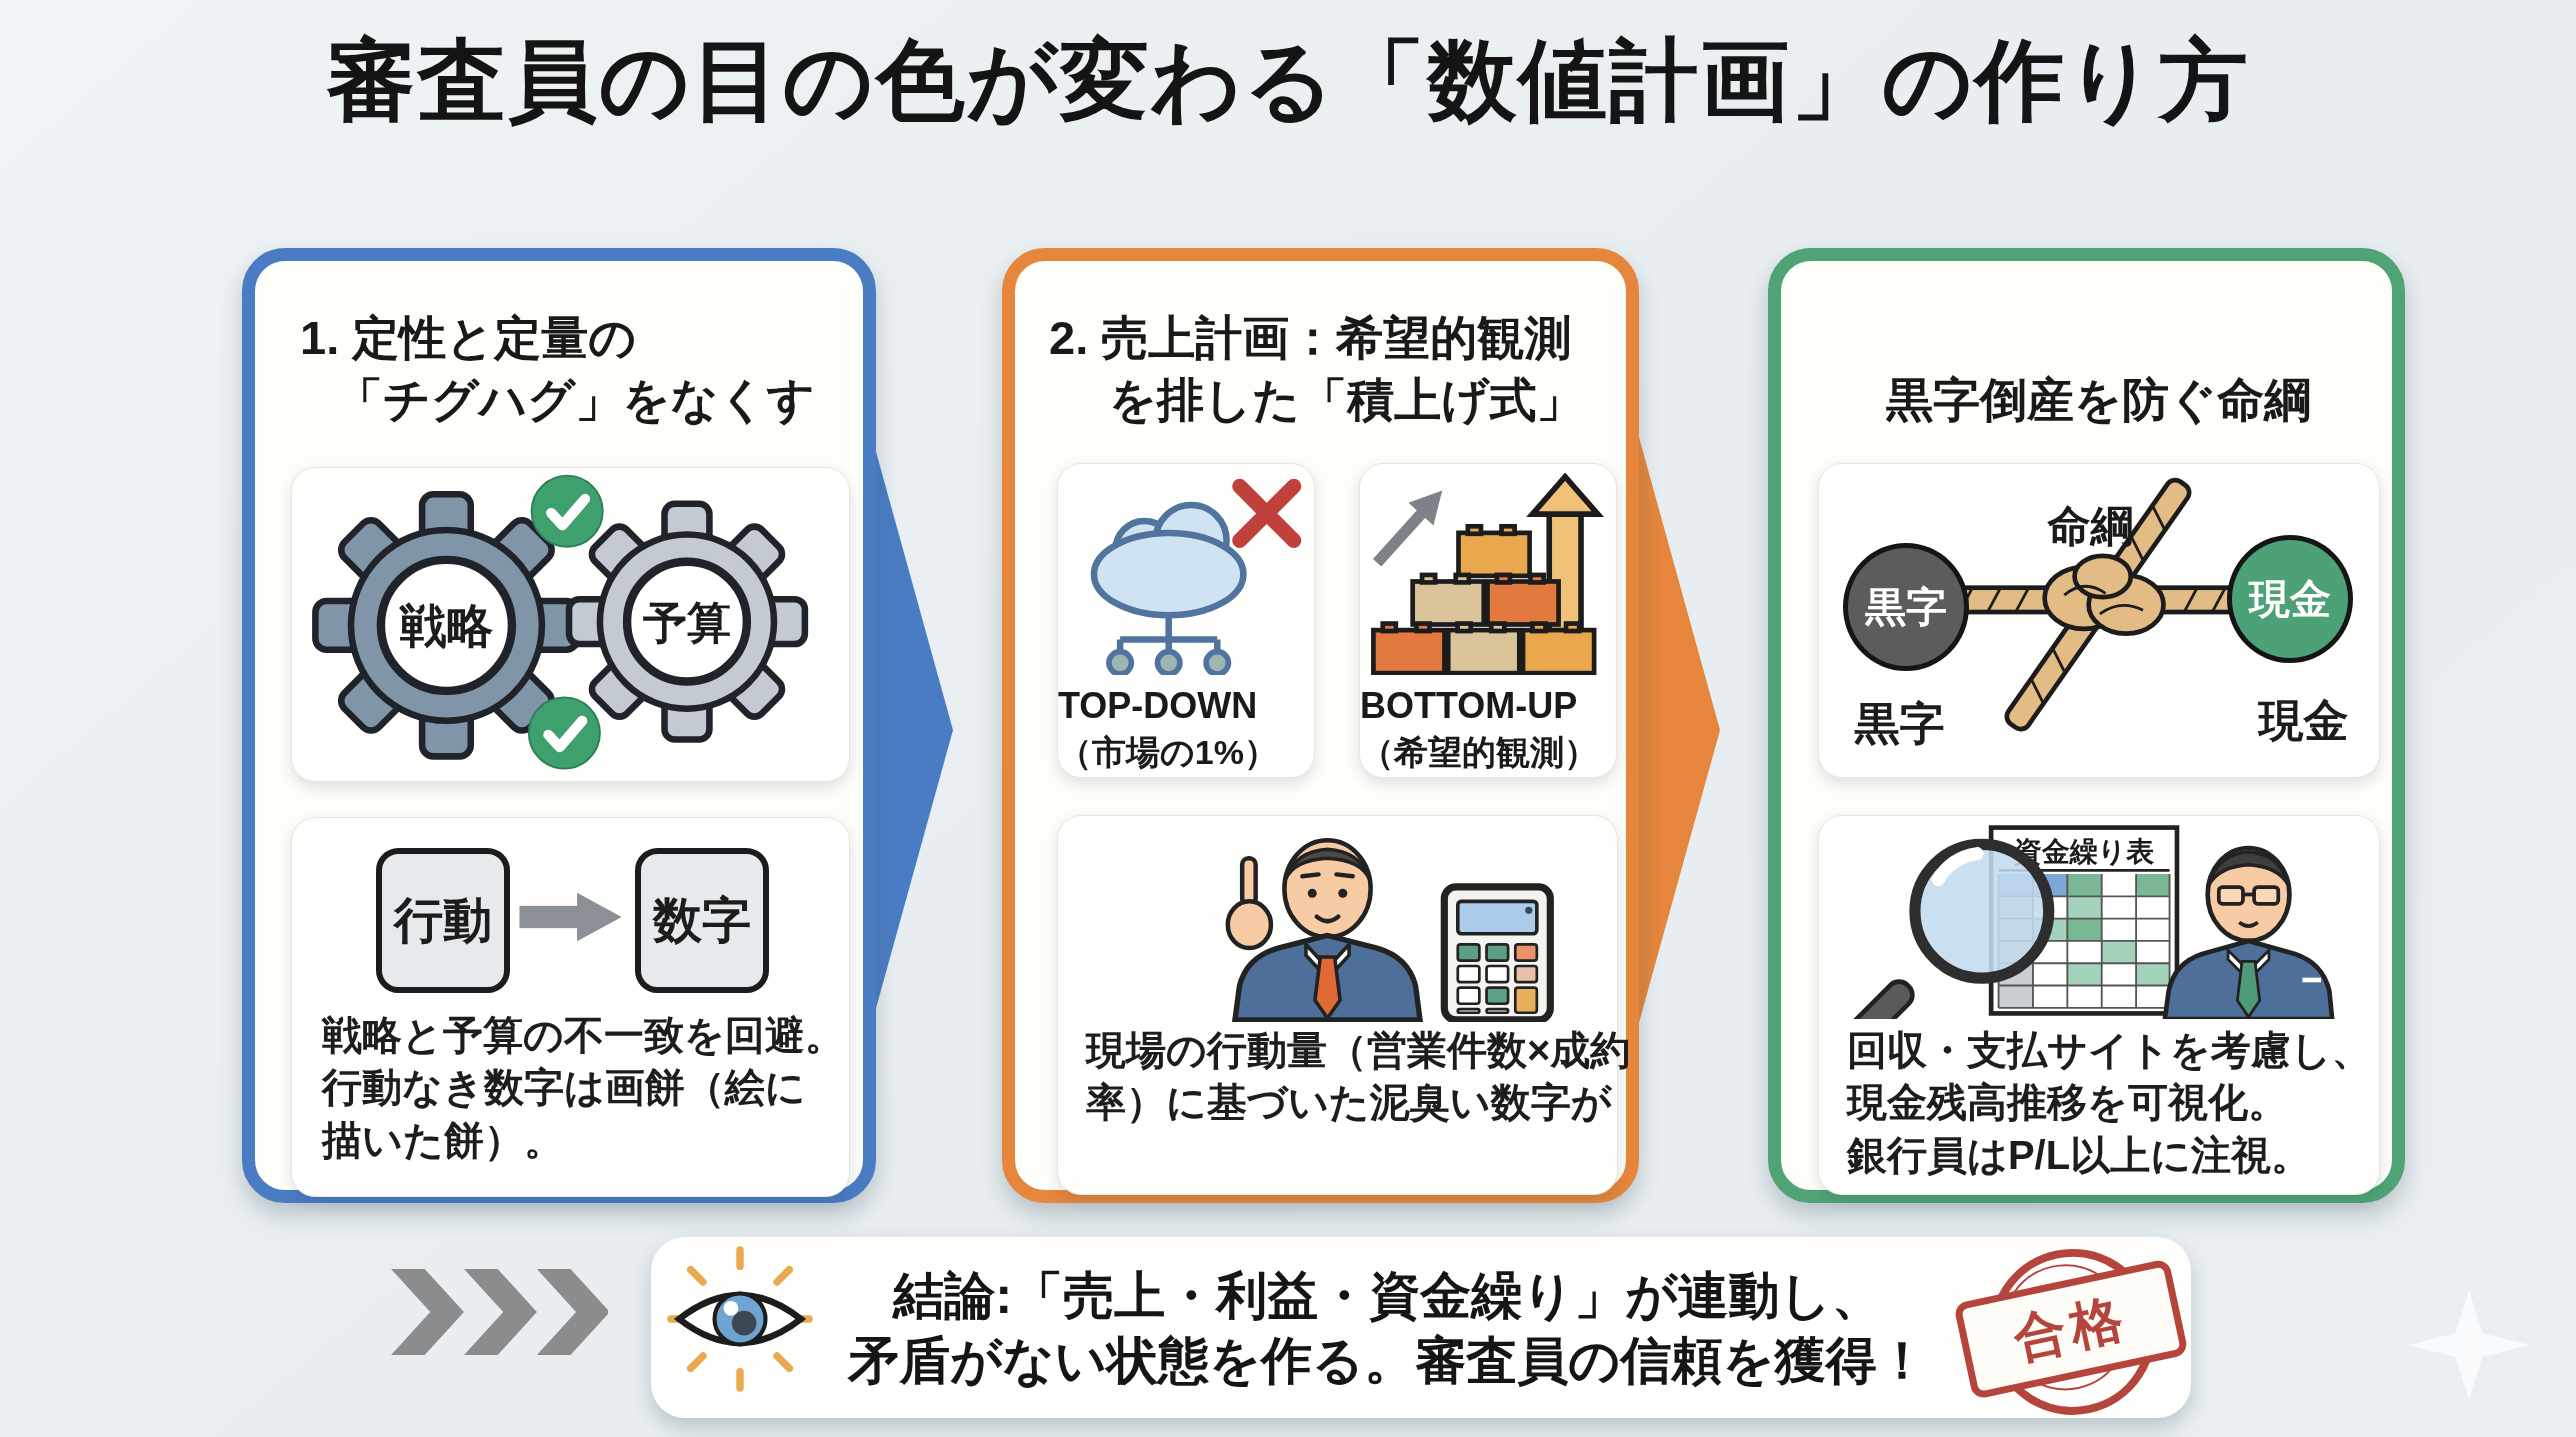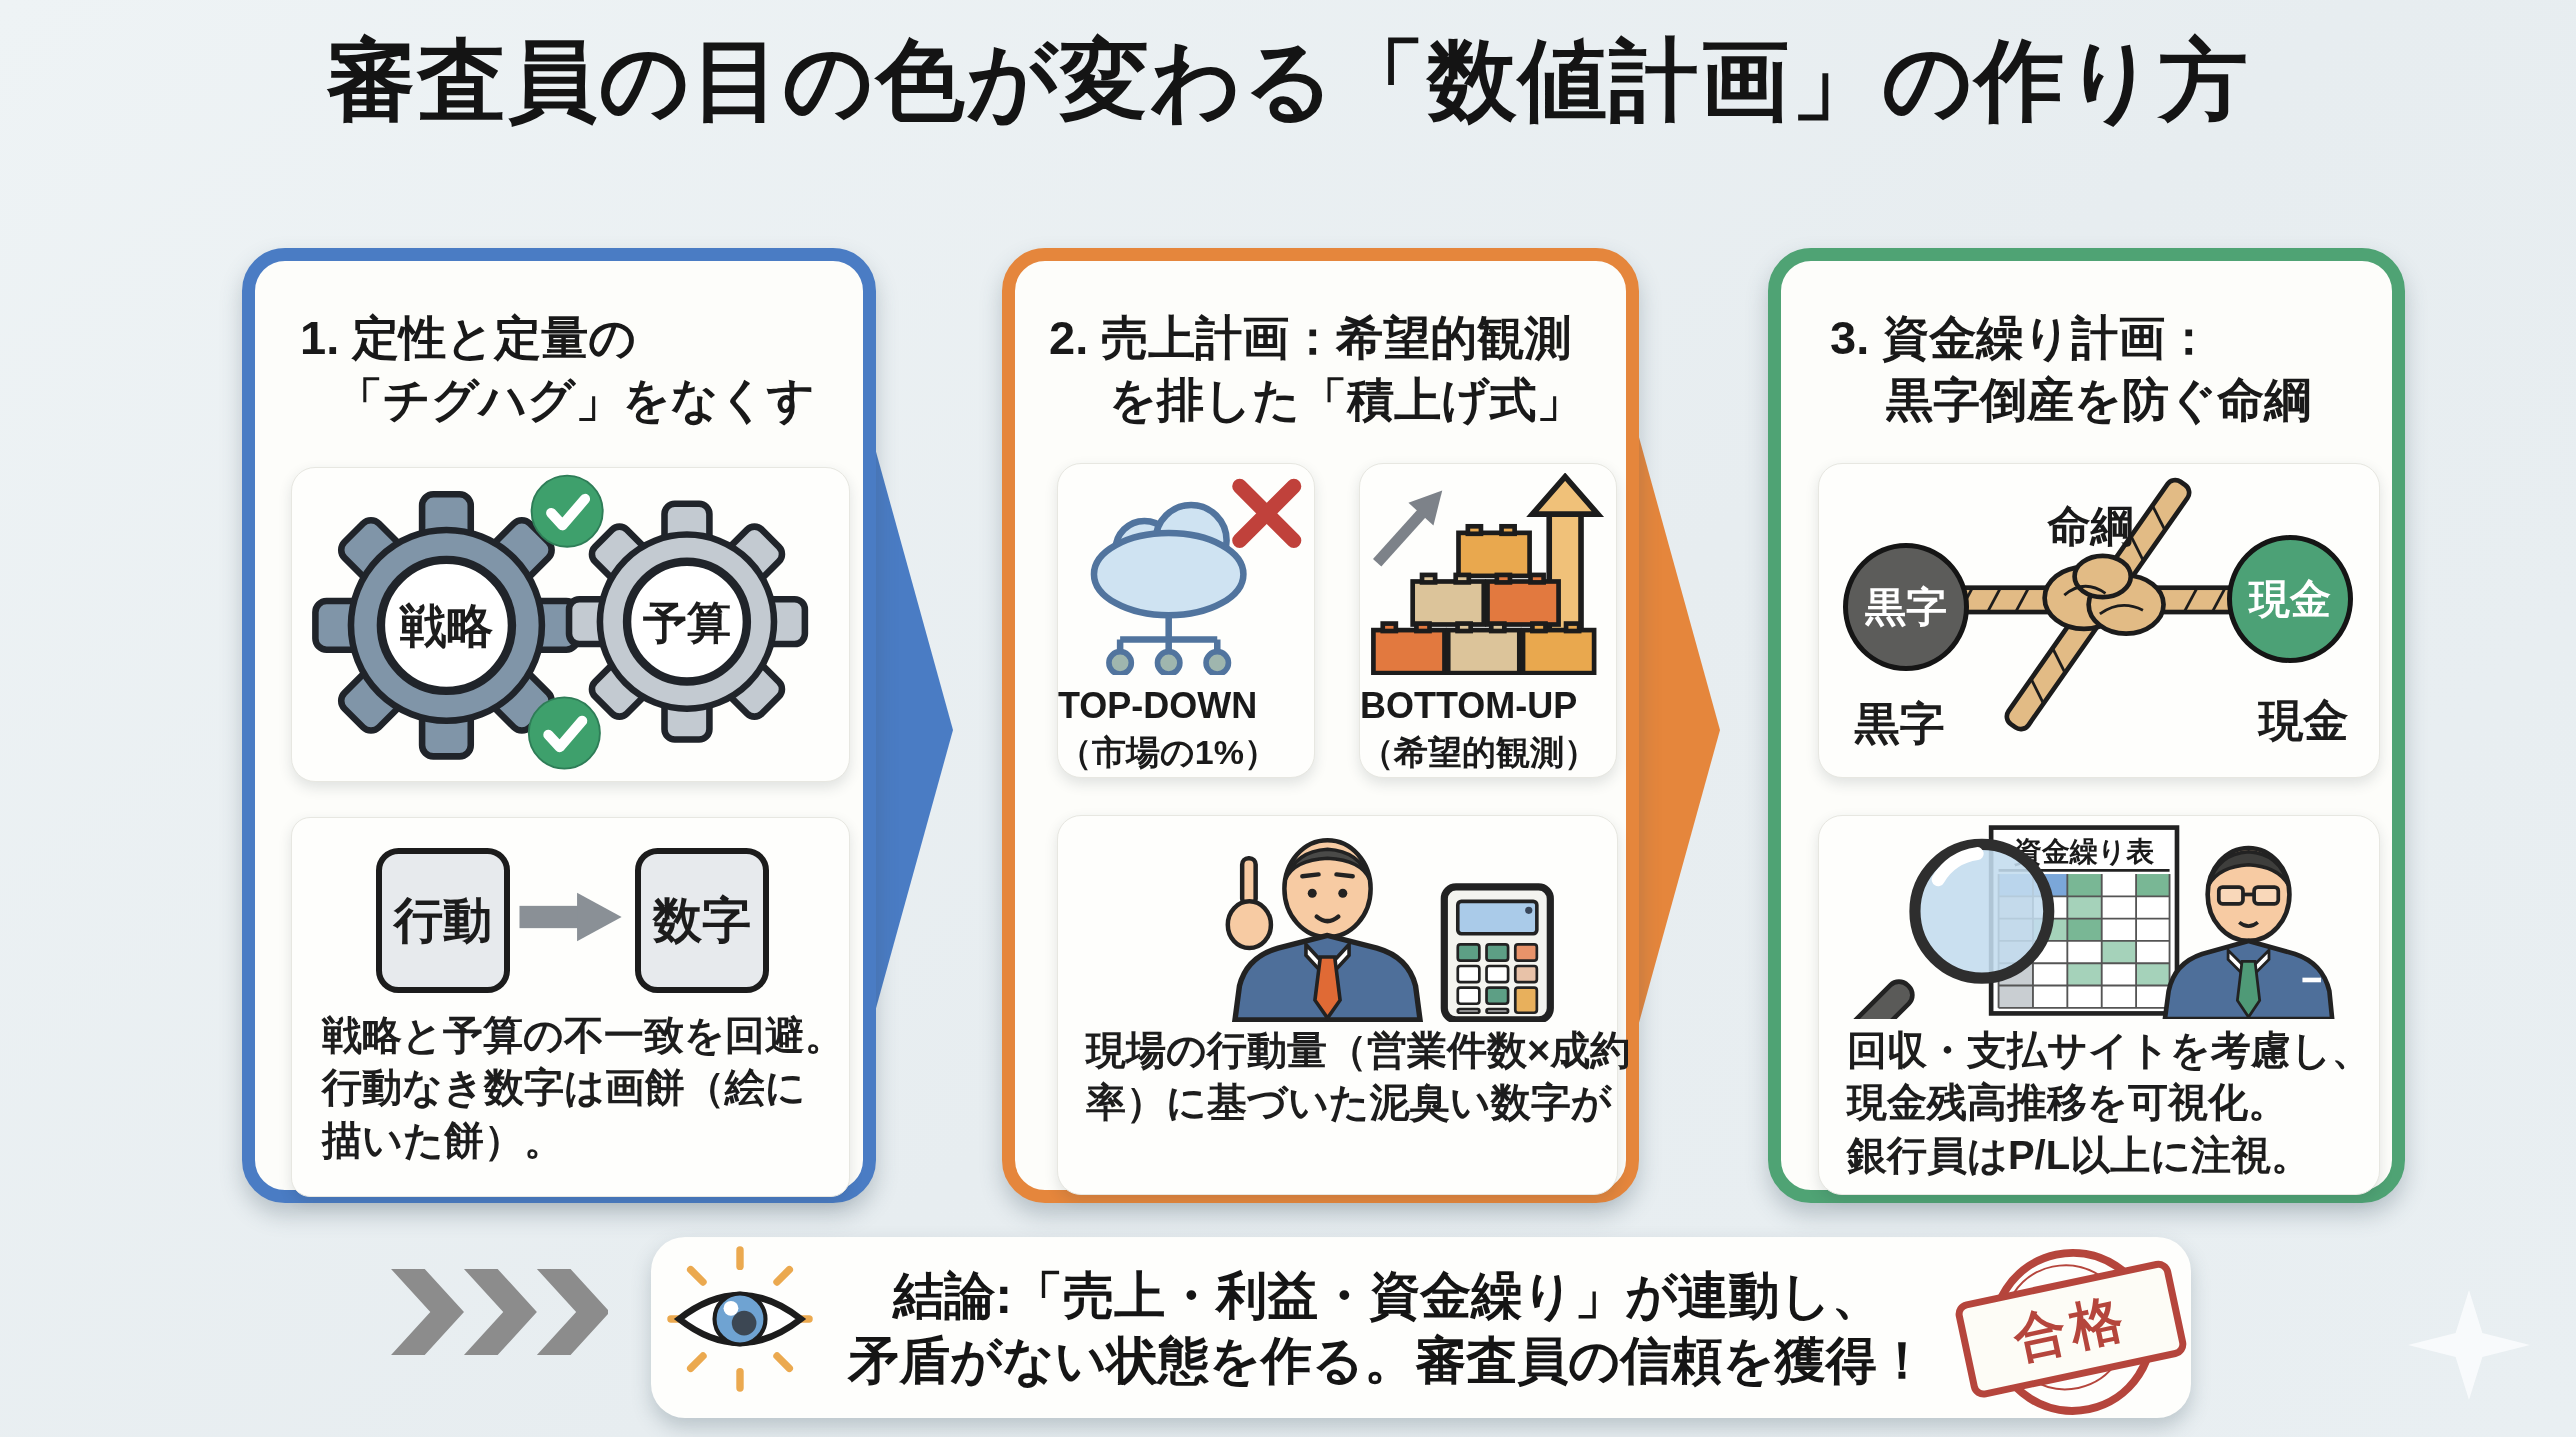--- a/index.html
+++ b/index.html
@@ -94,21 +94,21 @@
           <circle cx="294" cy="46" r="38" fill="#3ea06c" stroke="#2e7d57" stroke-width="2"></circle>
           <path d="M 277 48 L 289 61 L 313 33" fill="none" stroke="#ffffff" stroke-width="11" stroke-linecap="round" stroke-linejoin="round"></path>
         </g>
         <g>
           <circle cx="291" cy="283" r="38" fill="#3ea06c" stroke="#2e7d57" stroke-width="2"></circle>
           <path d="M 274 285 L 286 298 L 310 270" fill="none" stroke="#ffffff" stroke-width="11" stroke-linecap="round" stroke-linejoin="round"></path>
         </g>
       </svg>
     </div>
 
-    <div class="card" style="left:36px;top:556px;width:559px;height:380px;border-radius:19px;">
+    <div class="card" style="left:36px;top:556px;width:559px;height:380px;">
       <div class="flowbox" style="left:84px;top:30px;">行動</div>
       <svg class="abs" style="left:227px;top:73px;" width="105" height="52" viewBox="0 0 112 56">
         <rect x="0" y="16" width="64" height="24" fill="#8a9096"></rect>
         <polygon points="62,2 110,28 62,54" fill="#8a9096"></polygon>
       </svg>
       <div class="flowbox" style="left:343px;top:30px;">数字</div>
       <div class="bodytext" style="left:30px;top:191px;">戦略と予算の不一致を回避。</div>
       <div class="bodytext" style="left:30px;top:243px;">行動なき数字は画餅（絵に</div>
       <div class="bodytext" style="left:30px;top:296px;">描いた餅）。</div>
     </div>
@@ -235,21 +235,20 @@
             <rect x="477" y="206" width="24" height="4" rx="2" fill="#ffffff"></rect>
           </g>
         </g>
       </svg>
       <div class="bodytext" style="left:28px;top:208px;">現場の行動量（営業件数×成約</div>
       <div class="bodytext" style="left:28px;top:260px;">率）に基づいた泥臭い数字が</div>
     </div>
   </section>
 
   <section class="panel p3">
-    <div class="ph" style="left:49px;top:47px;">3. 資金繰り計画：</div>
     <div class="ph" style="left:105px;top:109px;">黒字倒産を防ぐ命綱</div>
 
     <div class="card" style="left:37px;top:202px;width:562px;height:315px;">
       <svg class="abs" style="left:0;top:0;" width="558" height="312" viewBox="0 0 596 333">
 
         <rect x="80" y="132" width="440" height="26" fill="#e2bb85" stroke="#1c1c1c" stroke-width="5"></rect>
         <g stroke="#1c1c1c" stroke-width="3">
           <line x1="104" y1="132" x2="90" y2="158"></line>
             <line x1="134" y1="132" x2="120" y2="158"></line>
           <line x1="164" y1="132" x2="150" y2="158"></line>

